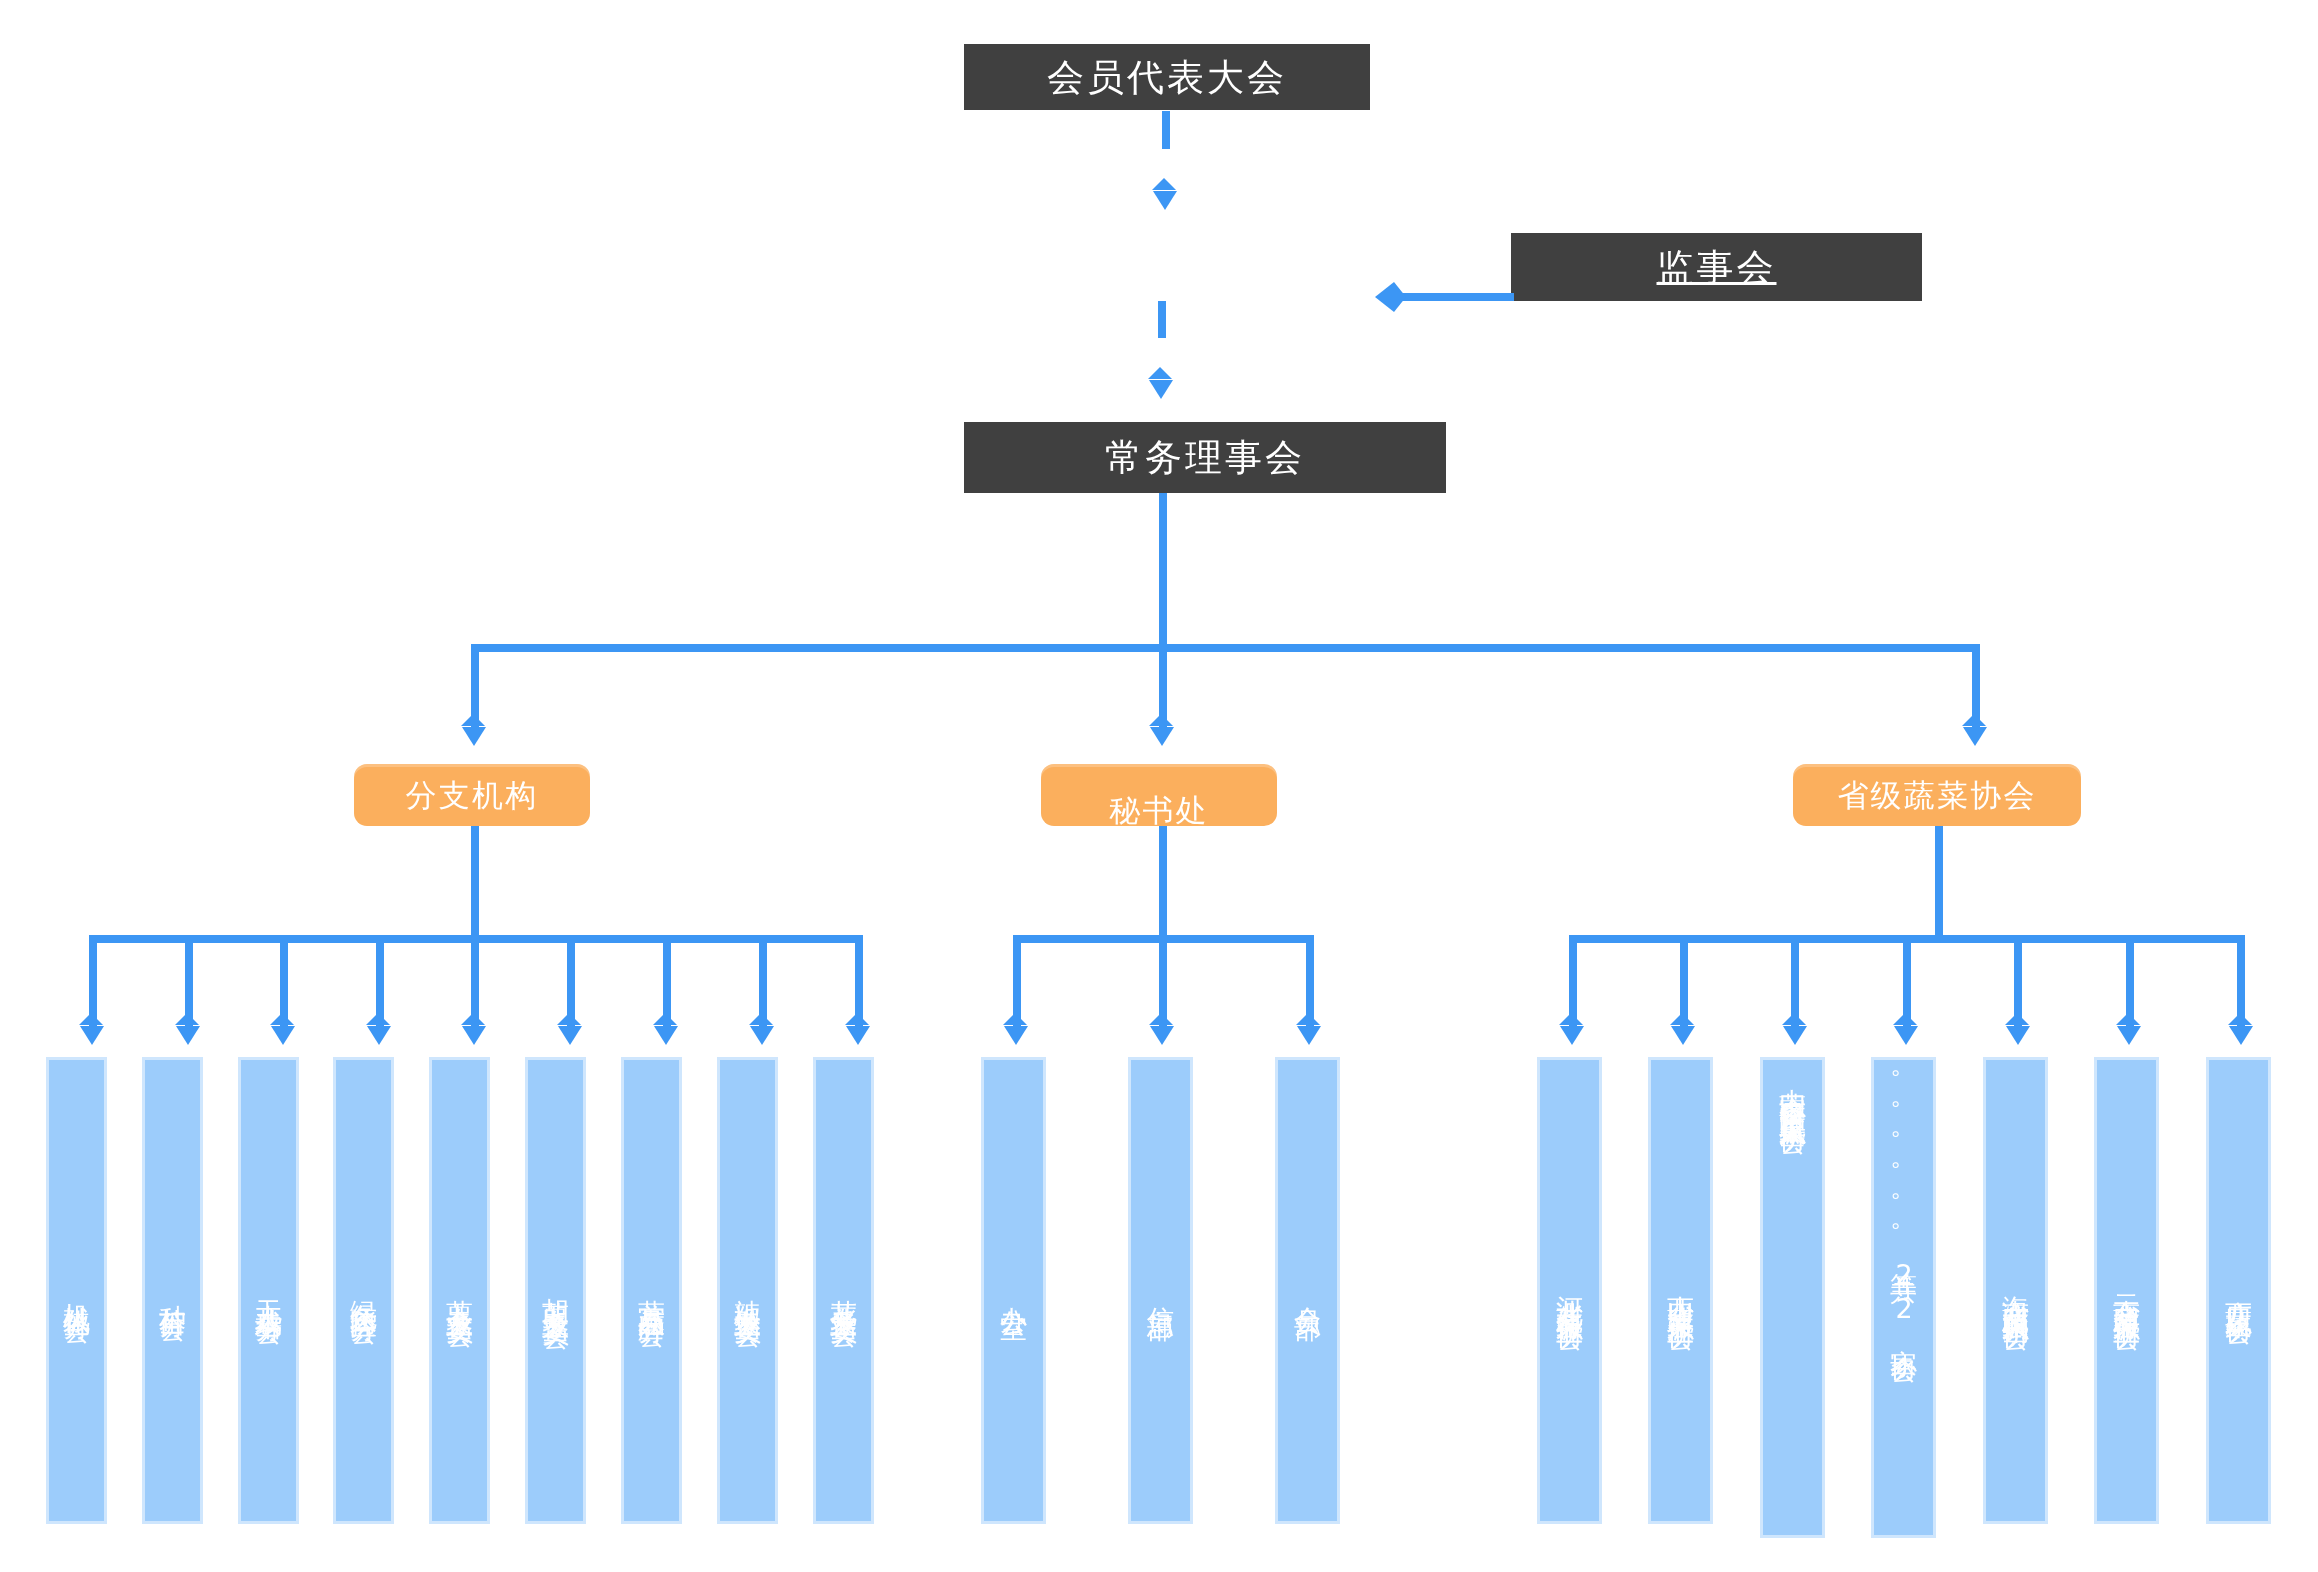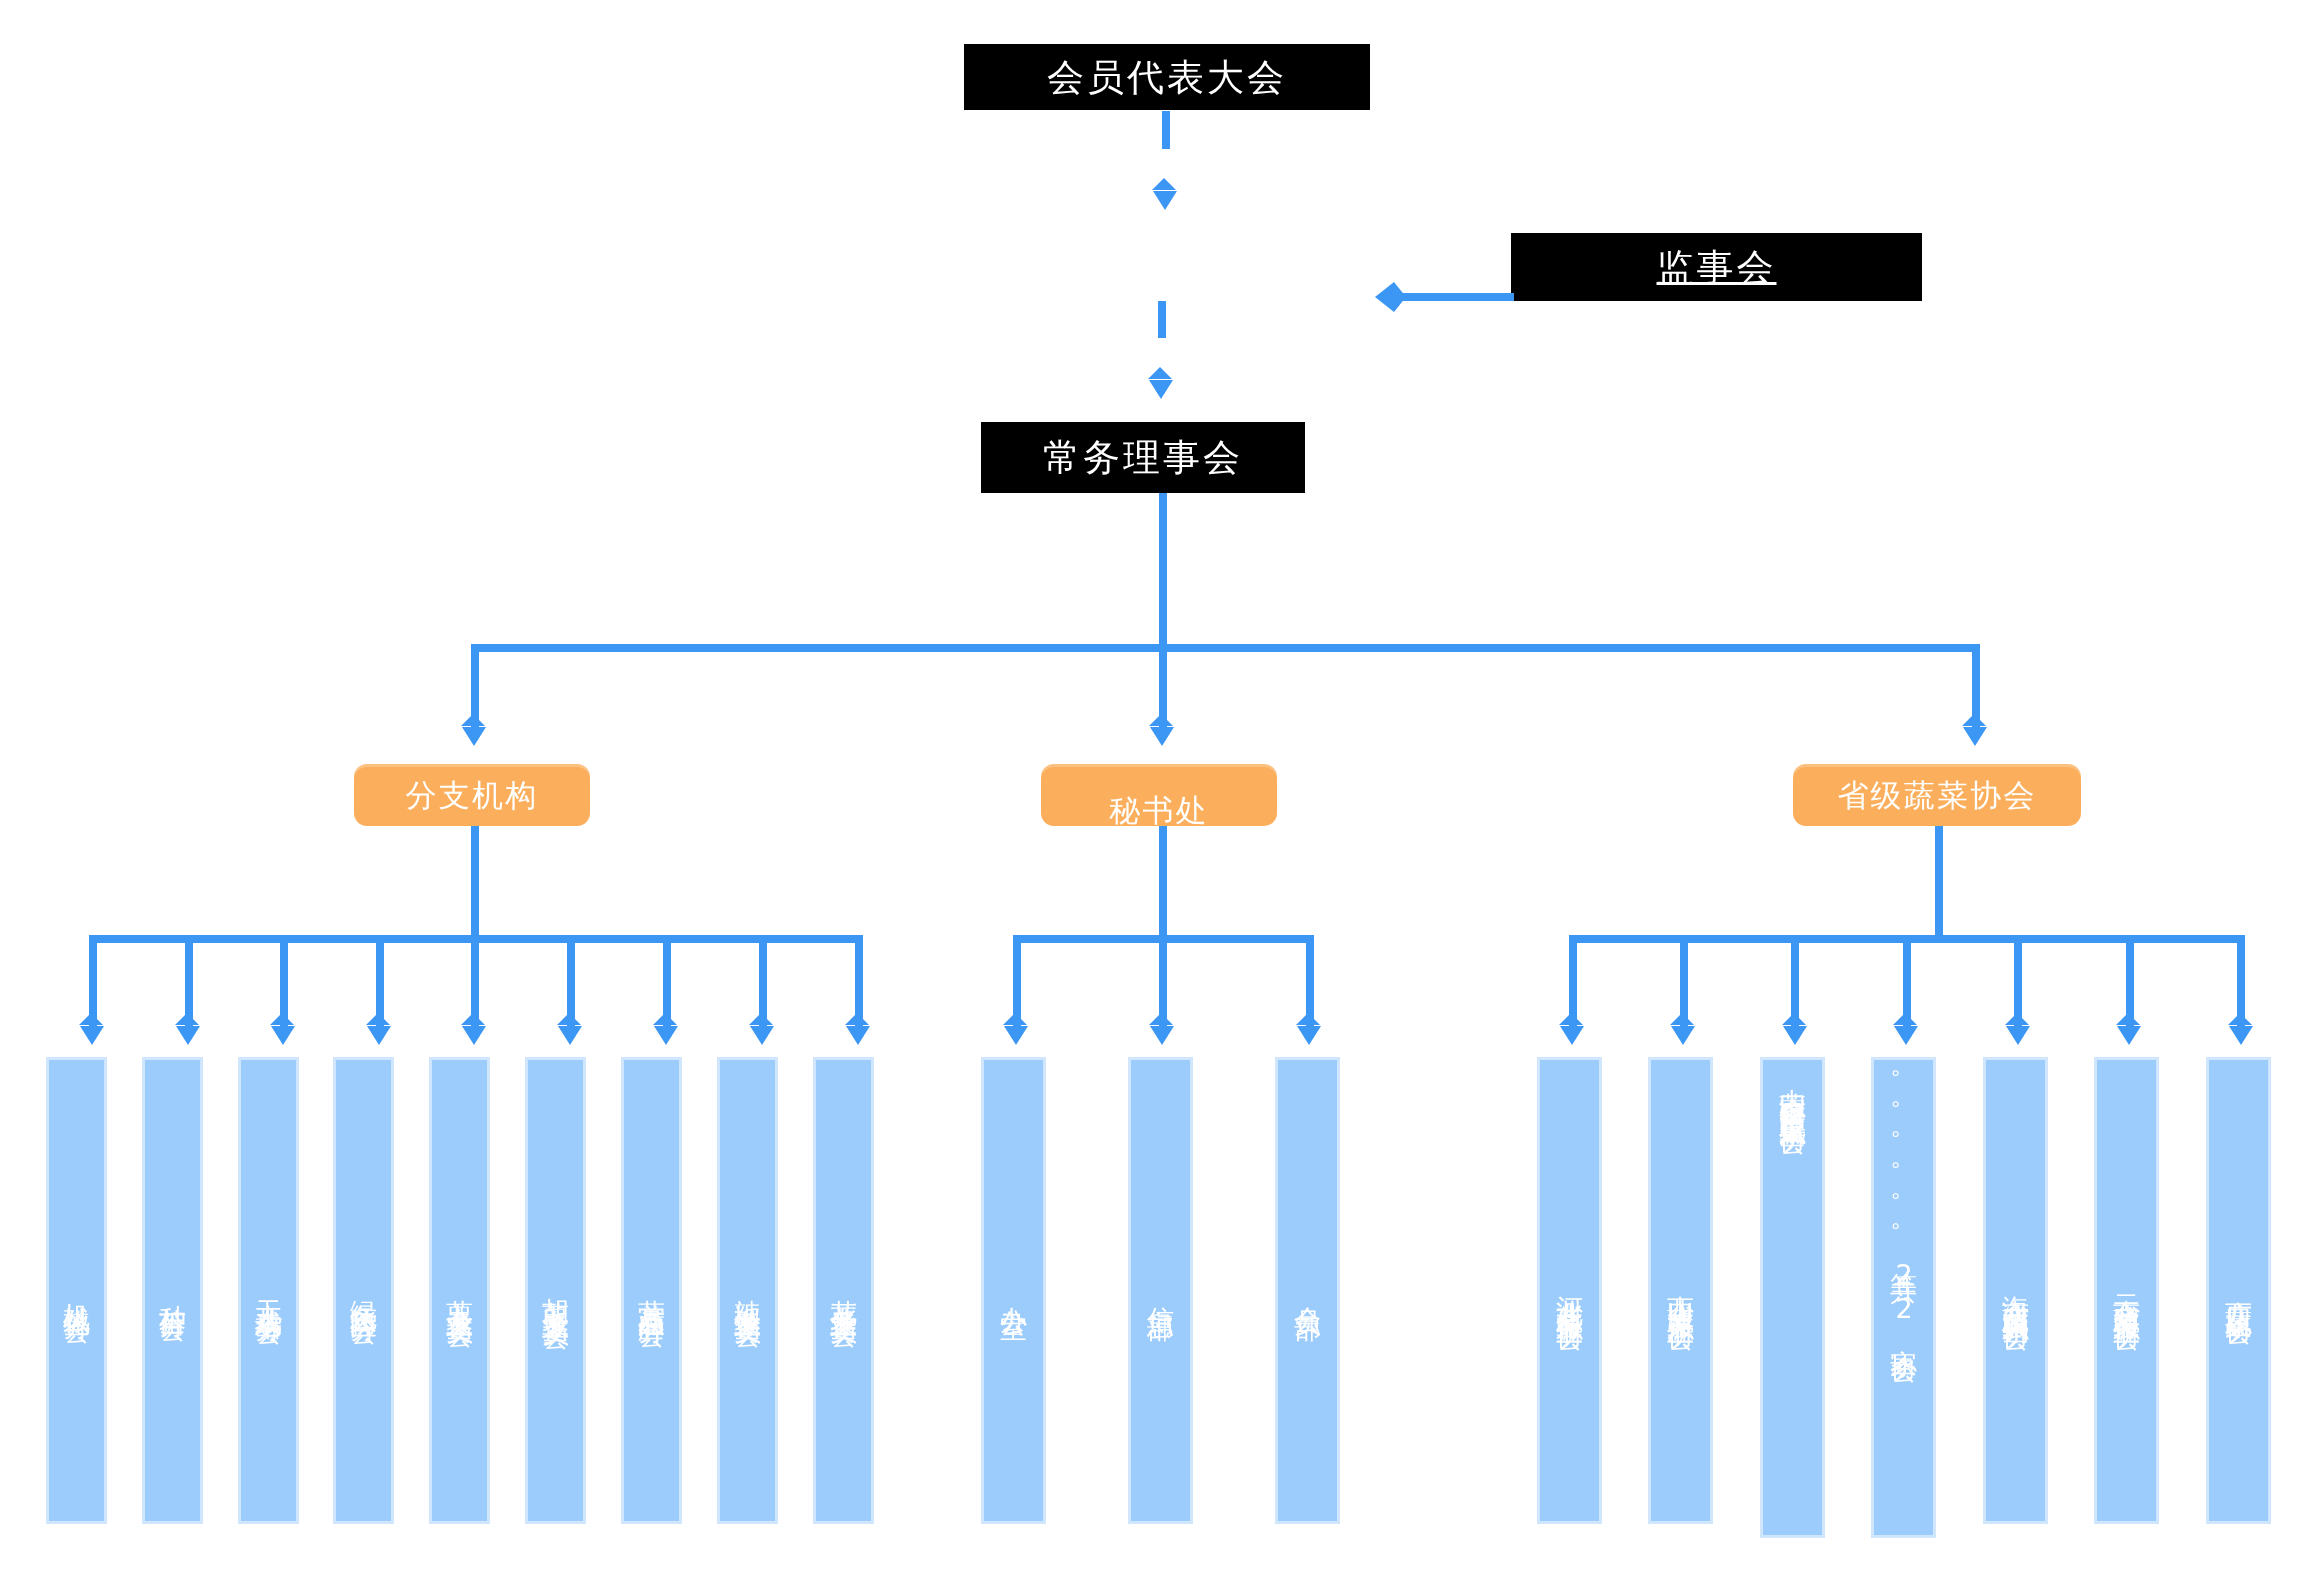--- a/index.html
+++ b/index.html
@@ -23,21 +23,21 @@
     display:flex;
     align-items:center;
     justify-content:center;
     color:#ffffff;
     text-align:center;
     user-select:none;
   }
 
   
   .node.pink{
-    background:#000000;
+    background:#404040;
     font-family:"DejaVu Serif","Liberation Serif",serif;
     font-size:37px;
     letter-spacing:3px;
     line-height:1;
   }
 
   
   .node.orange{
     background:#fbaf5d;
     border-radius:13px;
@@ -128,21 +128,21 @@
   <div class="node pink" style="left:1511px;top:233px;width:411px;height:68px;text-decoration:underline;">
     <span>监事会</span>
   </div>
 
   <div class="hline" style="left:1394px;top:293px;width:120px;"></div>
   <div class="dia-left" style="left:1375px;top:282px;"></div>
 
   <div class="vline" style="left:1158px;top:301px;height:37px;"></div>
   <div class="dia" style="left:1149px;top:380px;"></div>
 
-  <div class="node pink" style="left:964px;top:422px;width:324px;height:71px;margin-left:17px;">
+  <div class="node pink" style="left:964px;top:422px;width:482px;height:71px;">
     <span>常务理事会</span>
   </div>
 
   <div class="vline" style="left:1159px;top:493px;height:157px;"></div>
   <div class="hline" style="left:471px;top:644px;width:1509px;"></div>
 
   <div class="vline" style="left:471px;top:644px;height:83px;"></div>
   <div class="dia" style="left:462px;top:727px;"></div>
 
   <div class="vline" style="left:1159px;top:644px;height:83px;"></div>

